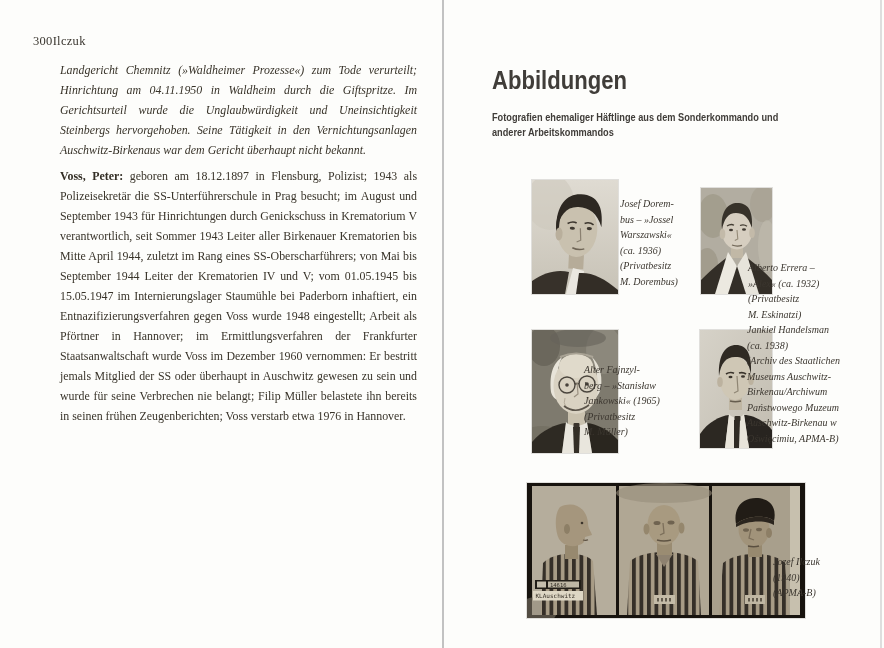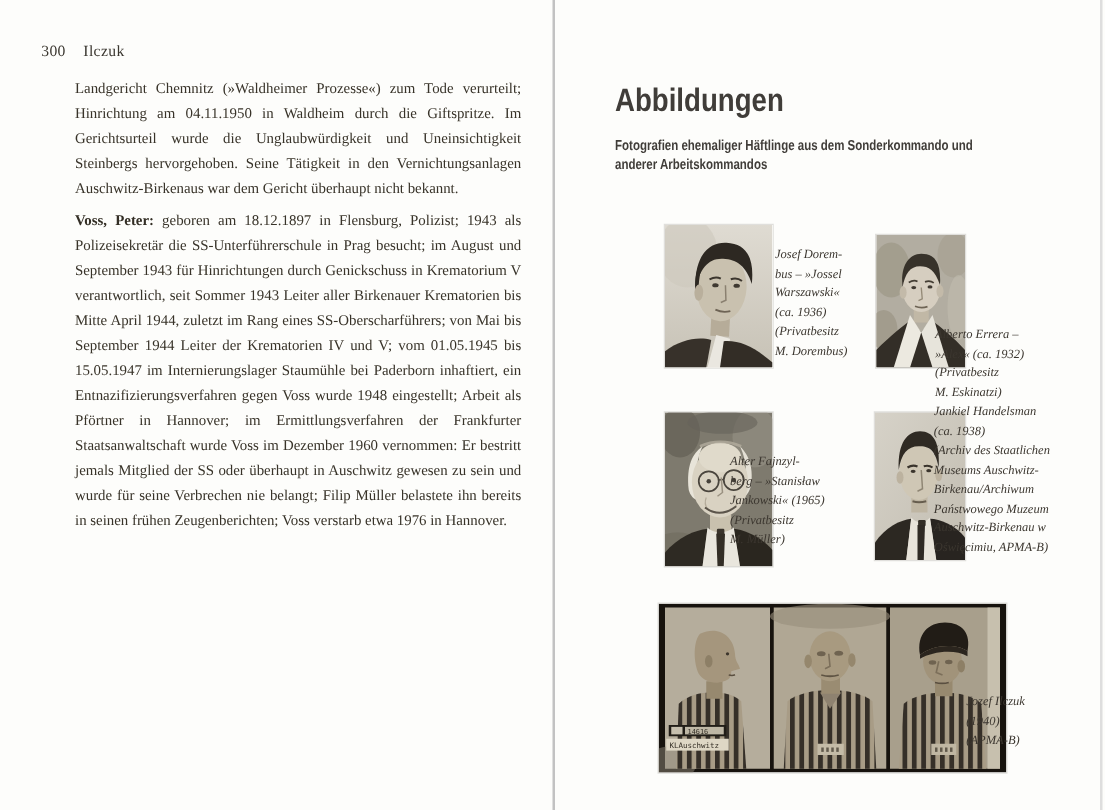--- a/index.html
+++ b/index.html
@@ -5,26 +5,26 @@
   html,body{margin:0;padding:0;background:#ffffff;}
   .stage{
     position:relative;width:884px;height:648px;background:#fdfdfb;
     font-family:"Liberation Serif", serif;color:#33302b;overflow:hidden;
   }
   
   .gutter{position:absolute;left:442px;top:0;width:2px;height:648px;background:#c2c2c2;}
   .page-edge{position:absolute;left:880px;top:0;width:2px;height:648px;background:#dedede;}
   
   .runhead{position:absolute;left:33px;top:34px;font-size:12.5px;letter-spacing:.3px;color:#3a362f;}
-  .runhead .num{margin-right:14px;}
+  .runhead .num{}
   .bodytext{
     position:absolute;left:60px;width:357px;margin:0;
     font-size:11.9px;line-height:20px;text-align:justify;color:#383329;
   }
-  .p1{top:60px;}
+  .p1{top:60px;font-style:italic;}
   .p2{top:166px;}
   .p2 b{font-weight:bold;color:#332e25;}
   
   .title{
     position:absolute;left:492px;top:64px;margin:0;
     font-family:"Liberation Sans", sans-serif;font-weight:bold;
     font-size:26px;line-height:32px;color:#403d39;
     transform:scaleX(.85);transform-origin:0 0;white-space:nowrap;
   }
   .subtitle{

